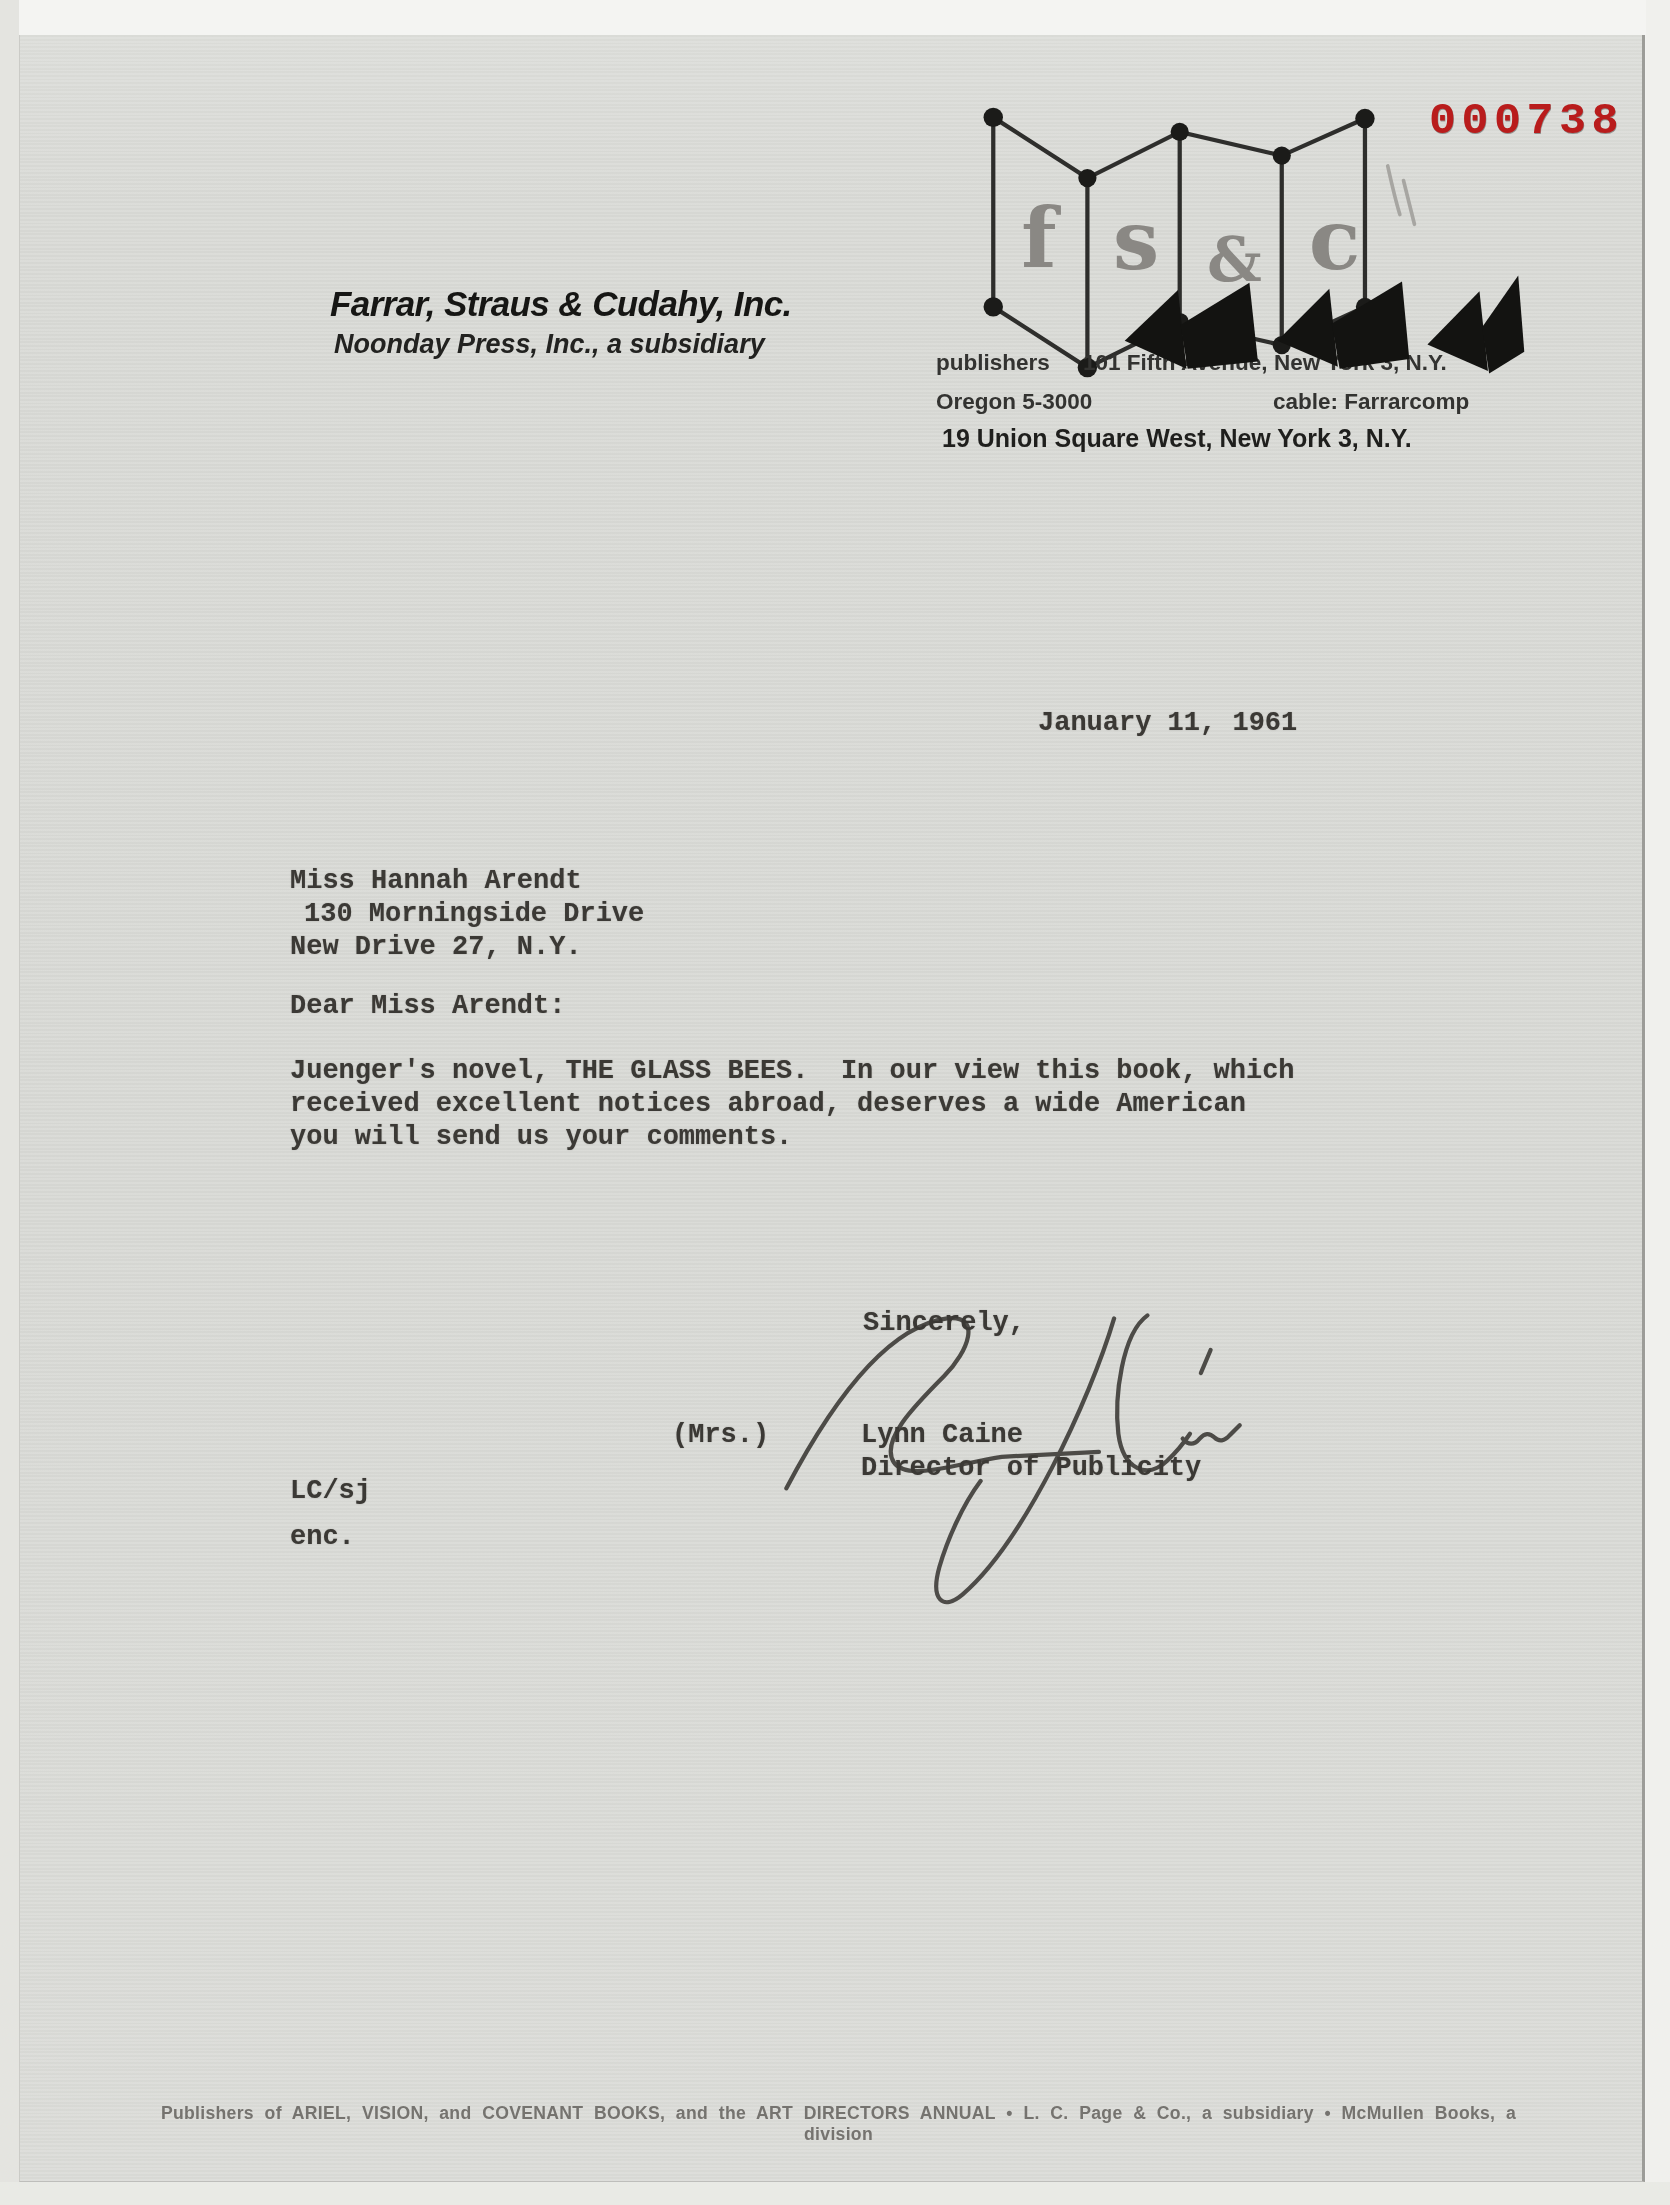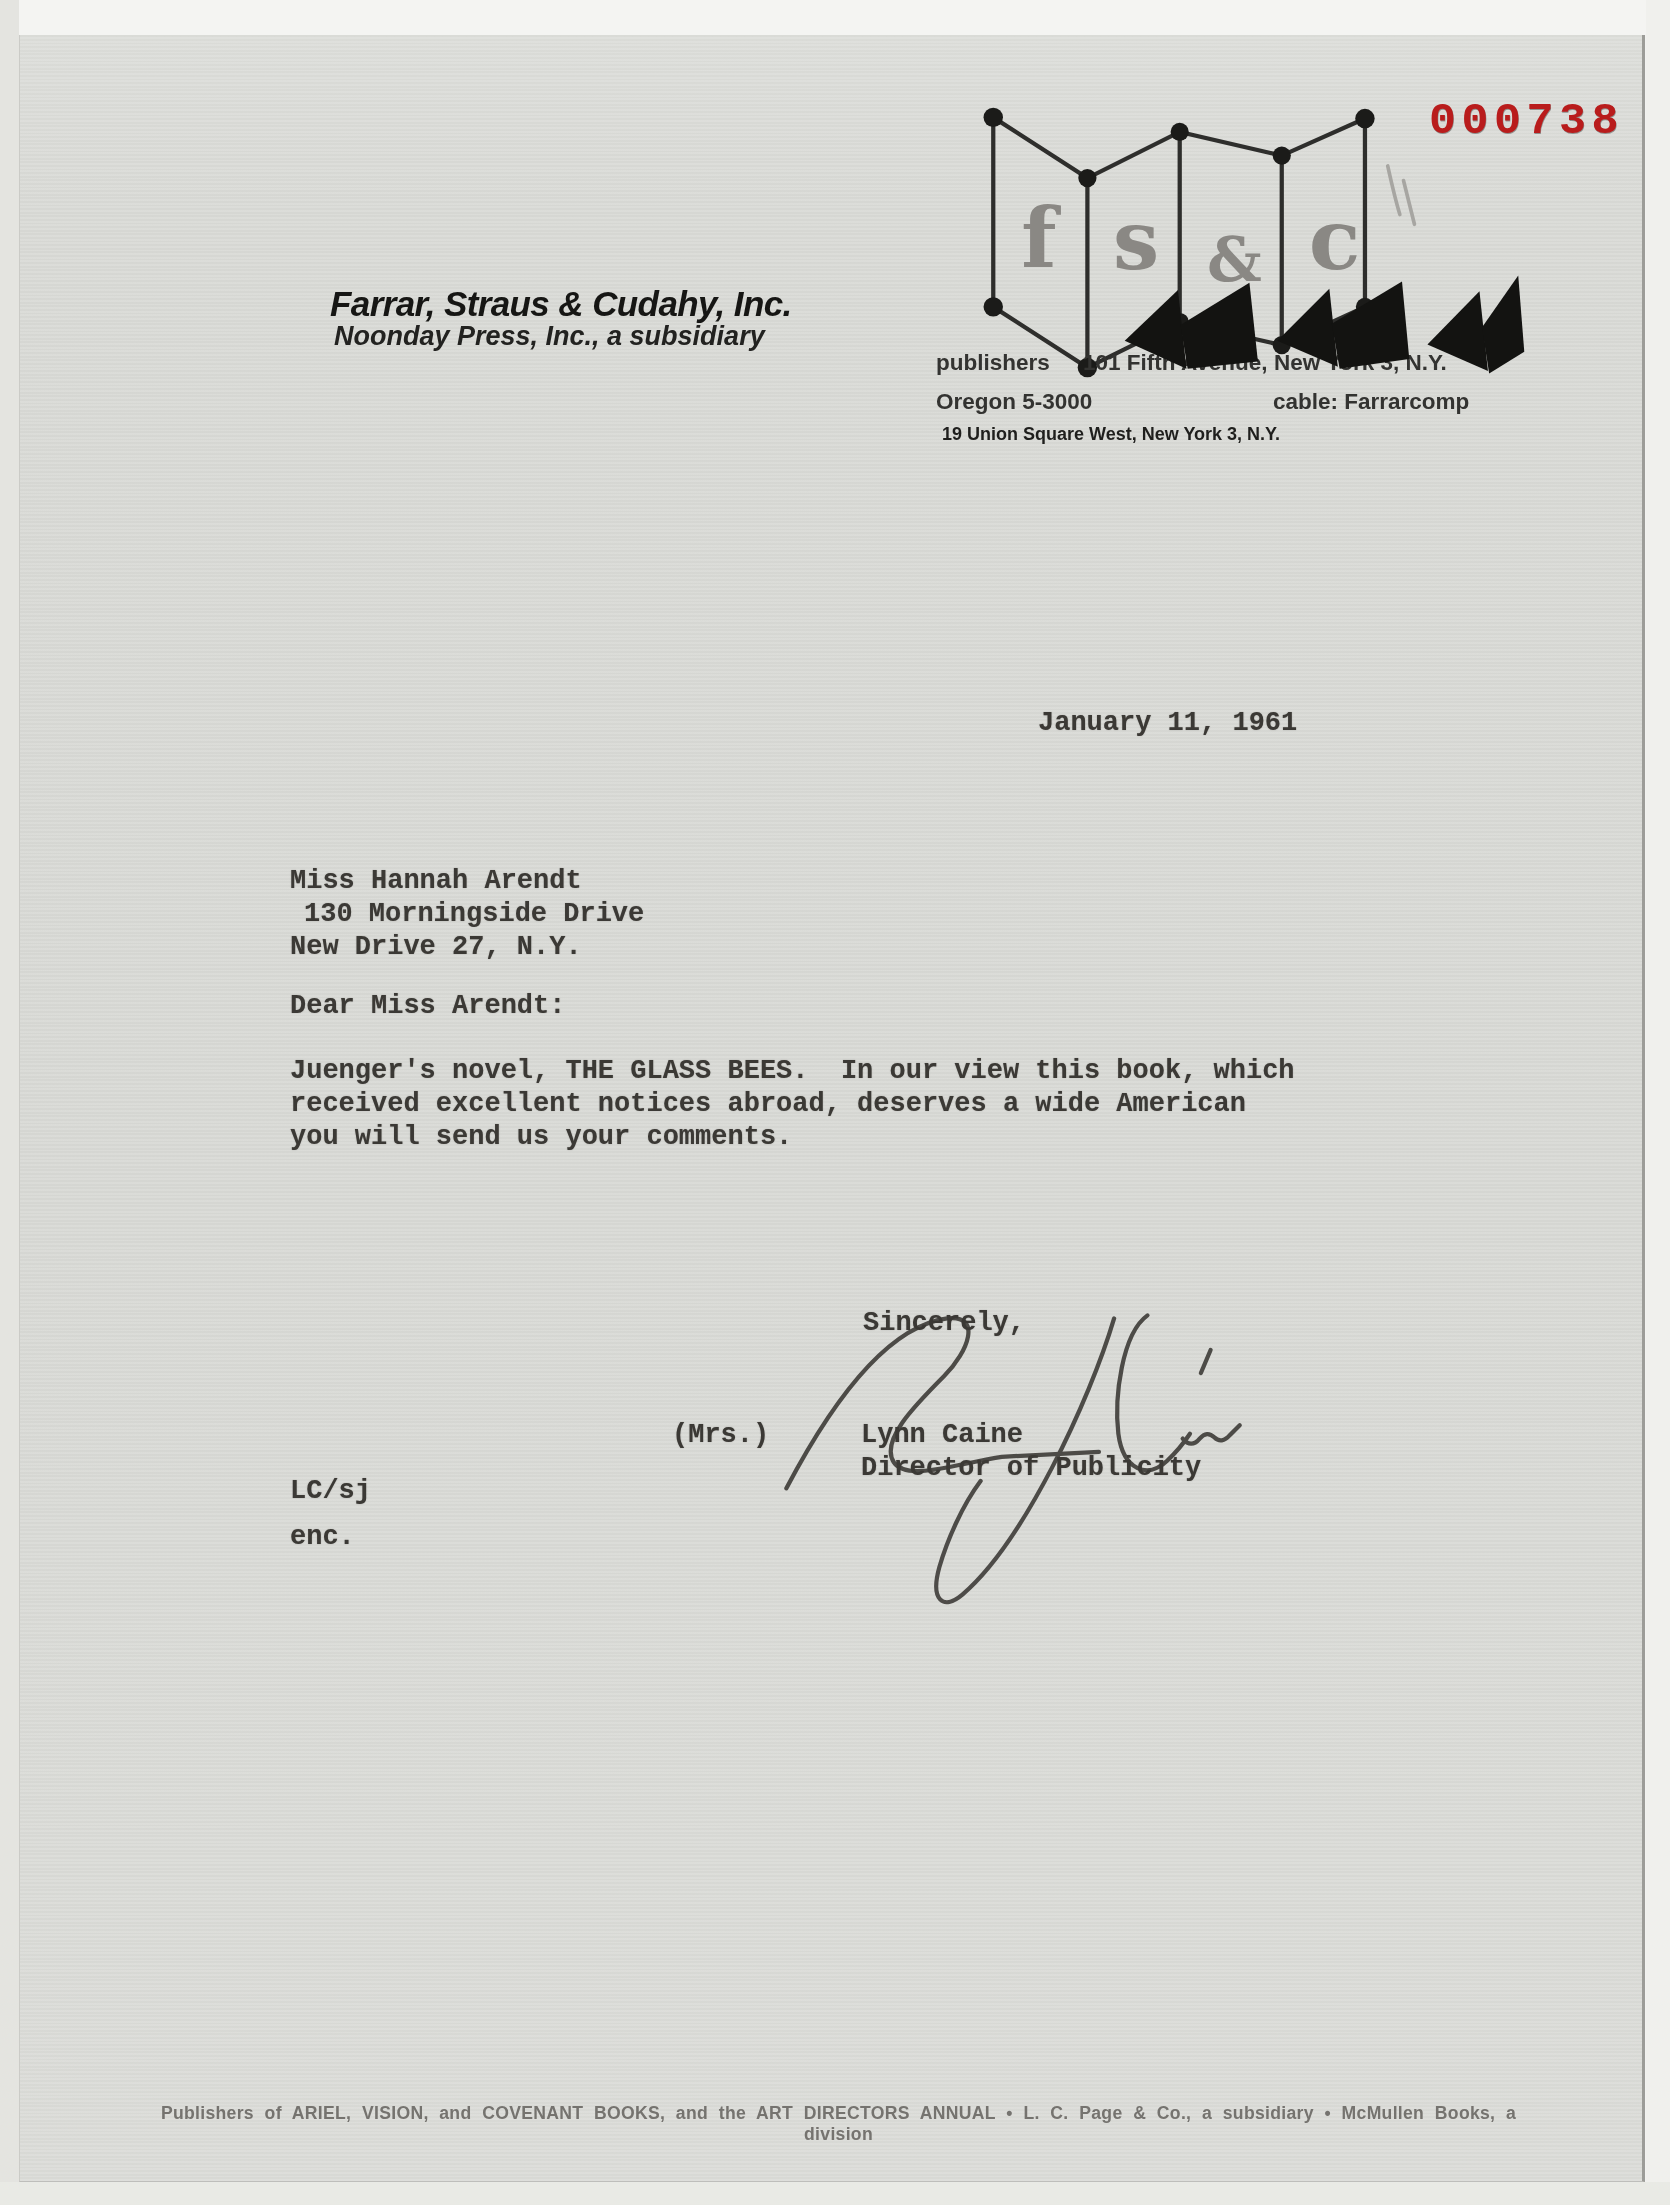--- a/index.html
+++ b/index.html
@@ -21,21 +21,21 @@
     border-left:1.2px solid #cbcbc7;
   }
 
   .abs { position:absolute; }
 
   
   .print { color:#1d1d1b; font-family:"Liberation Sans", sans-serif;margin-left:14px; }
   .title-main { font-size:35px; font-weight:bold; font-style:italic; letter-spacing:-0.6px; color:#161614; }
   .title-sub  { font-size:27px; font-weight:bold; font-style:italic; color:#222220; }
   .contact    { font-size:22.5px; font-weight:bold; color:#333331; }
-  .contact-bold { font-size:18px; font-weight:bold; color:#1f1f1d; }
+  .contact-bold { font-size:25px; font-weight:bold; color:#1f1f1d; }
 
   
   .typed {
     font-family:"Liberation Mono", monospace;
     font-size:27px; font-weight:700; color:#3b3935;
     text-shadow:0 0 1.2px rgba(59,57,53,.4);
     white-space:pre; line-height:33px;
   }
 
   .stamp {
@@ -96,21 +96,21 @@
 <svg class="abs" style="left:1379px; top:155px;" width="49" height="79" viewBox="0 0 80 130">
   <g stroke="#9b9995" stroke-width="6" stroke-linecap="round" opacity=".8" fill="none">
     <path d="M14,18 C20,45 26,72 34,98"></path>
     <path d="M40,42 C46,66 52,90 58,114"></path>
   </g>
 </svg>
 
 <div class="abs stamp" style="left:1429px; top:96px;">000738</div>
 
 <div class="abs print title-main" style="left:316px; top:284px;">Farrar, Straus &amp; Cudahy, Inc.</div>
-<div class="abs print title-sub" style="left:320px; top:321px;">Noonday Press, Inc., a subsidiary</div>
+<div class="abs print title-sub" style="left:320px; top:329px;">Noonday Press, Inc., a subsidiary</div>
 
 <div class="abs print contact" style="left:922px; top:350px;">publishers</div>
 <div class="abs print contact" style="left:1069px; top:350px; width:462px; white-space:nowrap; overflow:hidden;">101 Fifth Avenue, New York 3, N.Y.</div>
 <div class="abs print contact" style="left:922px; top:389px;">Oregon 5-3000</div>
 <div class="abs print contact" style="left:1259px; top:389px;">cable: Farrarcomp</div>
 <div class="abs print contact-bold" style="left:928px; top:424px;">19 Union Square West, New York 3, N.Y.</div>
 
 <svg class="abs" style="left:1124px; top:273px;" width="401" height="112" viewBox="0 0 660 185">
   <g fill="#131311">
     <polygon points="0,112 88,28 102,158"></polygon>

